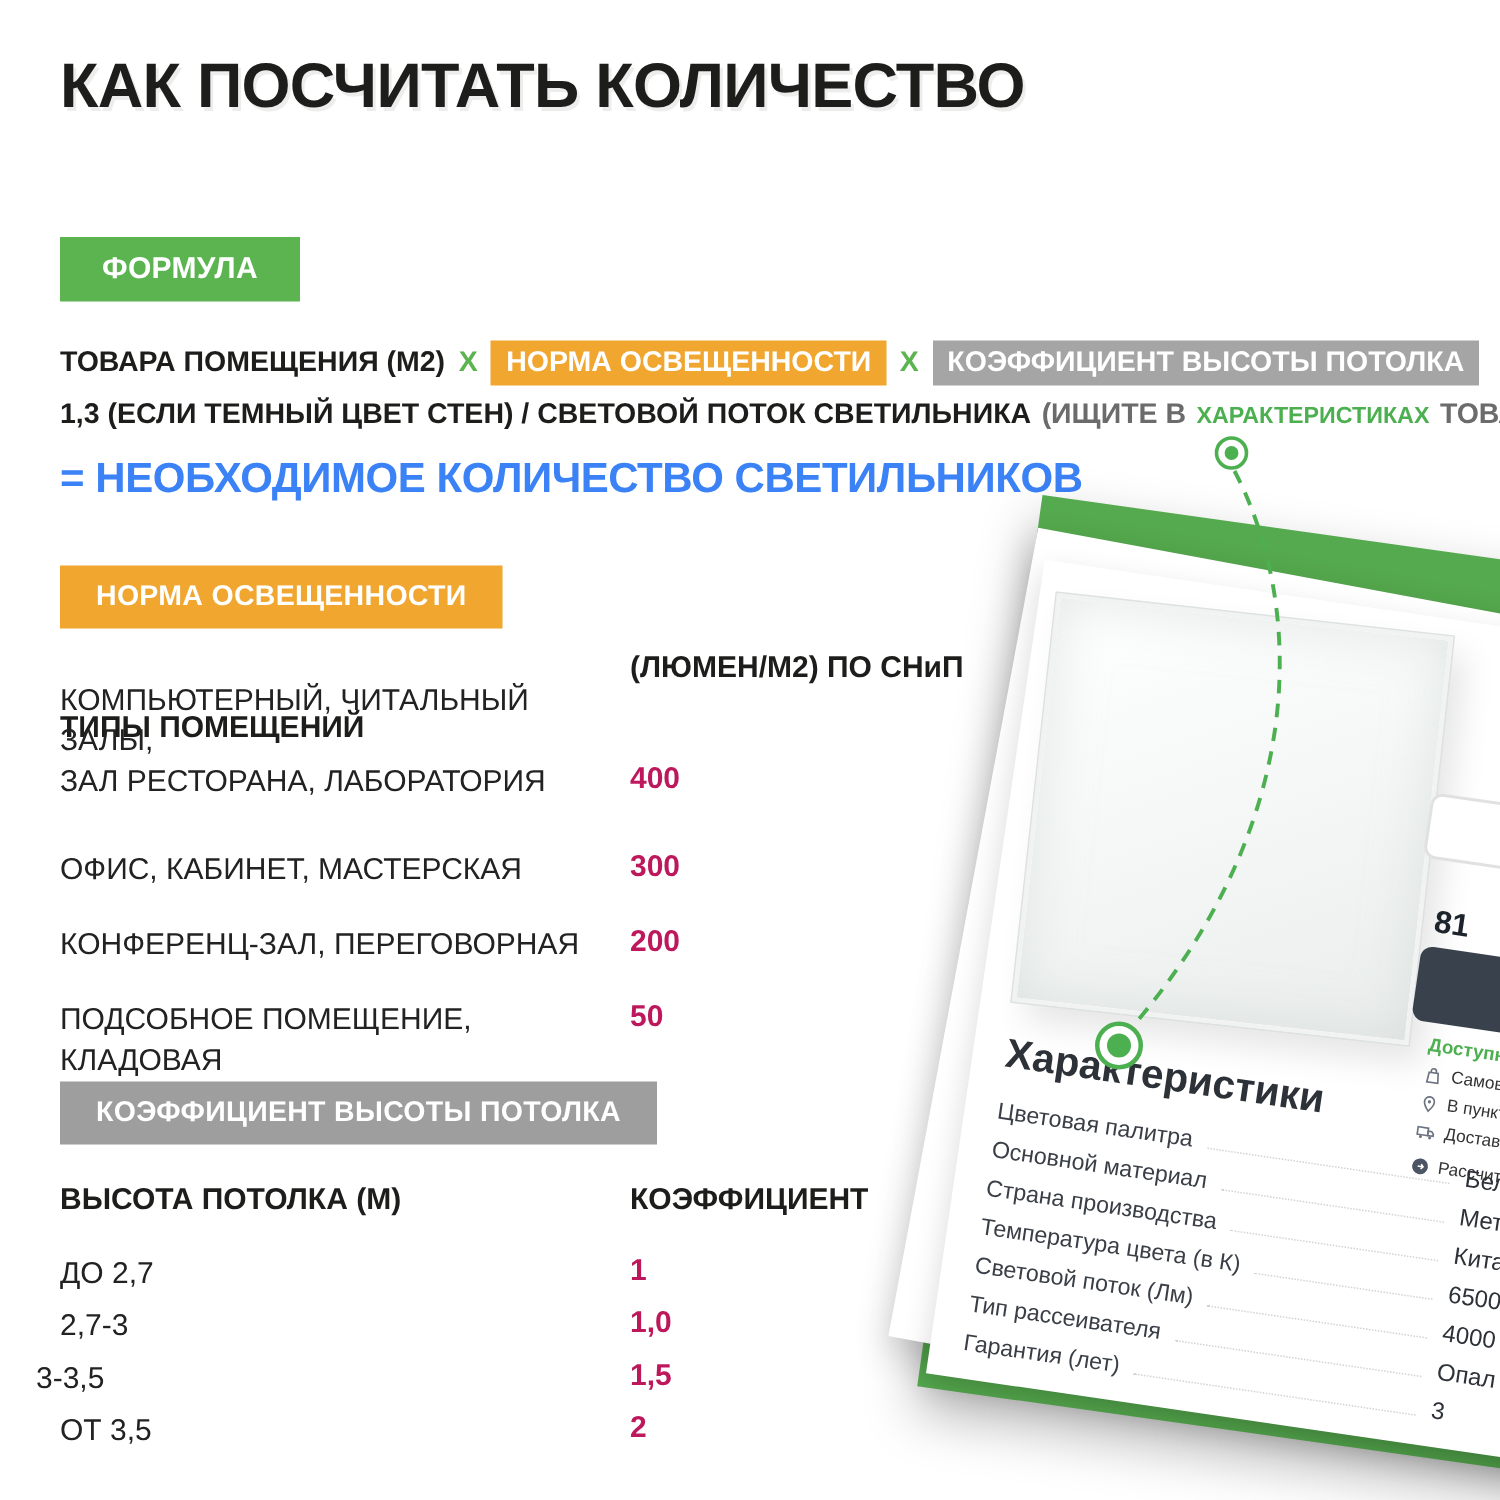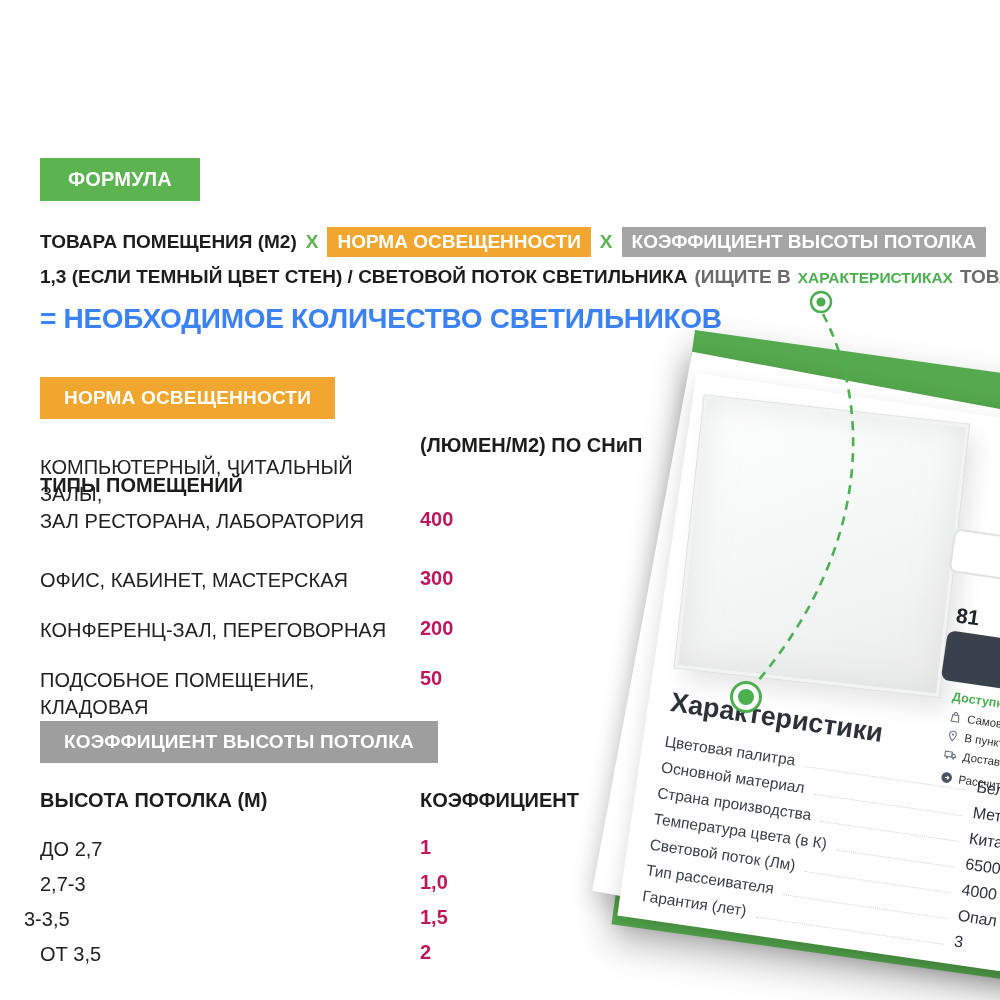--- a/index.html
+++ b/index.html
@@ -106,20 +106,21 @@
   .char-leader { flex:1; border-bottom:1px dotted #cfd4d3; margin:0 10px; height:13px; }
   .char-value { width:185px; font-size:16px; color:#2d3138; white-space:nowrap; }
 
   
   .connector { left:0; top:0; width:1000px; height:1000px; pointer-events:none; z-index:5; }
 </style>
 </head>
 <body>
 
 <div class="abs title">
+  <div>КАК ПОСЧИТАТЬ КОЛИЧЕСТВО</div>
 </div>
 
 <div class="abs badge green">ФОРМУЛА</div>
 
 <div class="abs formula-line1">
   <span>ТОВАРА ПОМЕЩЕНИЯ (М2)</span>
   <span class="fx">X</span>
   <span class="chip orange">НОРМА ОСВЕЩЕННОСТИ</span>
   <span class="fx">X</span>
   <span class="chip gray">КОЭФФИЦИЕНТ ВЫСОТЫ ПОТОЛКА</span>

